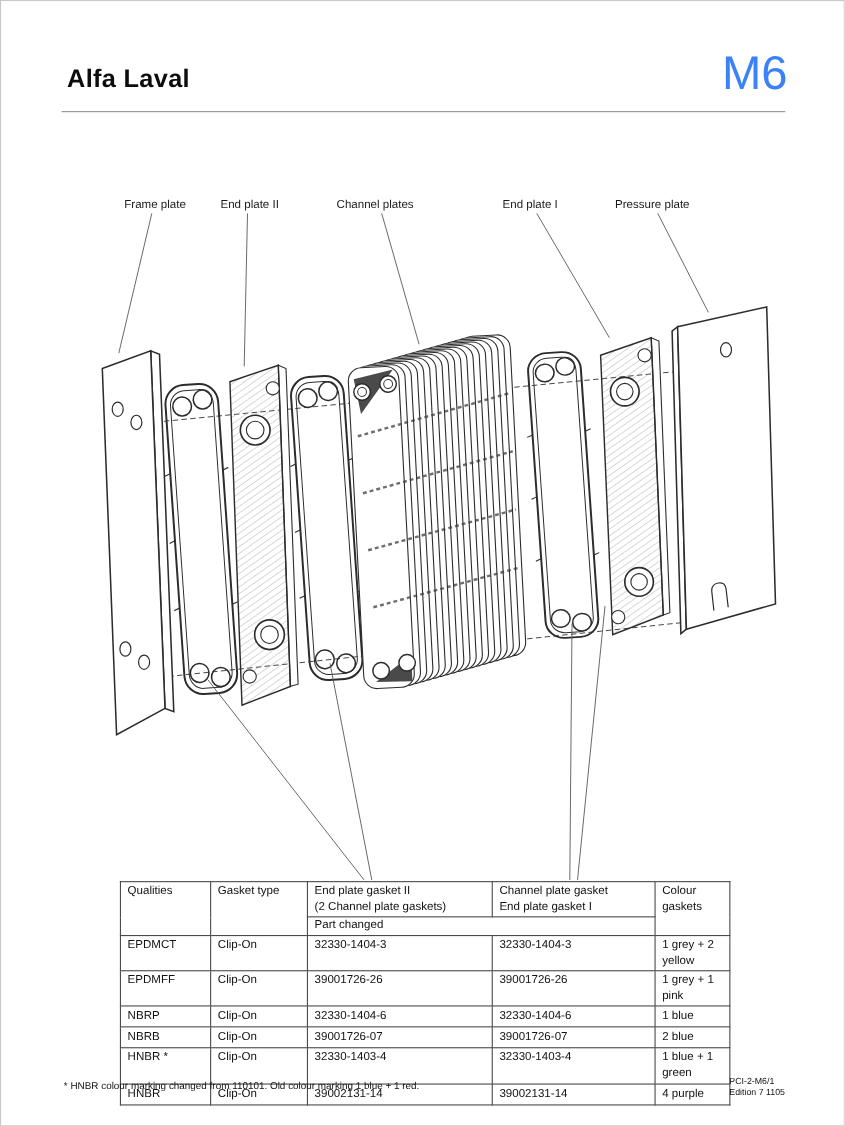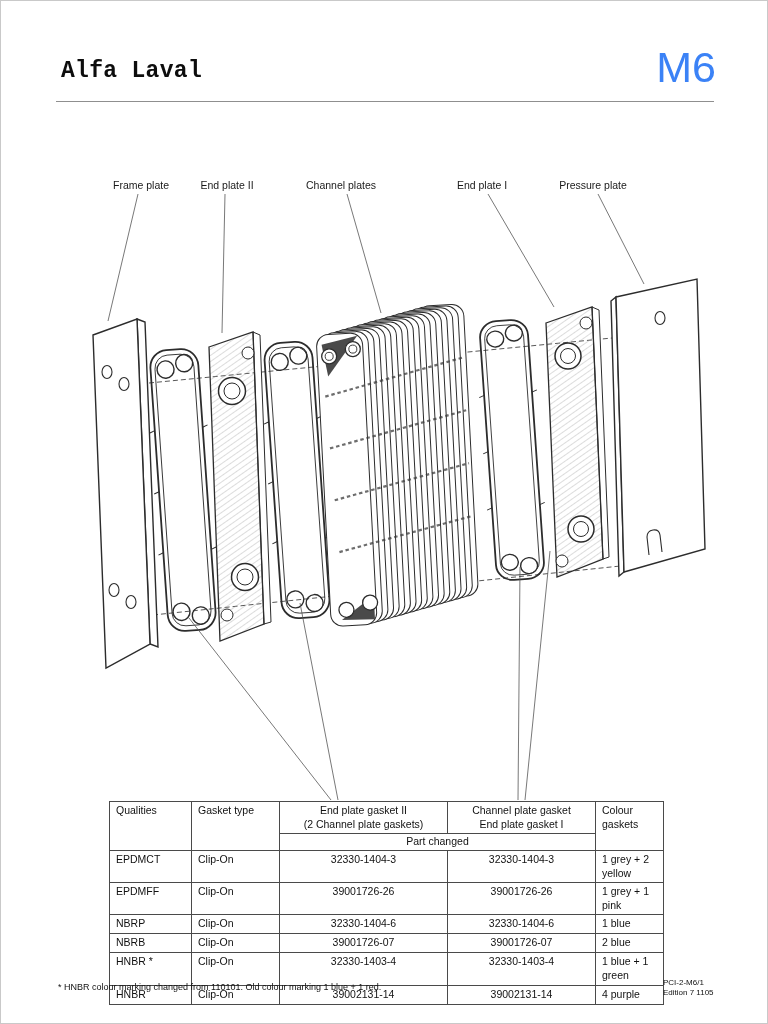--- a/index.html
+++ b/index.html
@@ -3,39 +3,39 @@
 <meta charset="utf-8">
 <style>
   * { margin:0; padding:0; box-sizing:border-box; }
   html,body { background:#e9e9e9; font-family:"Liberation Sans", sans-serif; }
   .page {
     position:relative; width:768px; height:1024px; margin:0 auto;
     background:#ffffff; border:1px solid #c9c9c9; overflow:hidden; color:#111;
   }
   .brand {
     position:absolute; left:60px; top:57px; font-size:23px; font-weight:bold;
-    letter-spacing:0.3px; color:#0d0d0d;font-family:Liberation Mono, monospace;
+    letter-spacing:0.3px; color:#0d0d0d;
   }
   .title {
     position:absolute; left:340px; top:57px; width:220px; text-align:center;
     font-size:23px; font-weight:400; color:#1c1c1c;
   }
   .model {
     position:absolute; left:653px; top:42px; width:62px; text-align:right;
     font-size:43px; font-weight:500; color:#3b82f6;
   }
   .rule { position:absolute; left:55px; top:100px; width:658px; height:1px; background:#8f8f8f; }
   .diagram { position:absolute; left:0; top:0; width:768px; height:1024px; }
 
   .gtable {
     position:absolute; left:108px; top:800px; width:554px;
     border-collapse:collapse; font-size:10.5px; color:#111; table-layout:fixed;padding-left:48px;
   }
   .gtable td { border:1px solid #4a4a4a; padding:2px 6px; vertical-align:top; line-height:1.3; }
-  .gtable .ctr { text-align:center;margin-top:28px; }
+  .gtable .ctr { text-align:left;margin-top:28px; }
   .gtable tr.drow td { height:19px; }
   .gtable tr.pnrow td { height:16px; padding-top:1px; padding-bottom:1px; }
 
   .footnote { position:absolute; left:57px; top:981px; font-size:9px; color:#111; }
   .docref { position:absolute; left:662px; top:977px; font-size:8px; line-height:1.3; color:#111; }
 </style>
 </head>
 <body>
 
 <div class="page">

